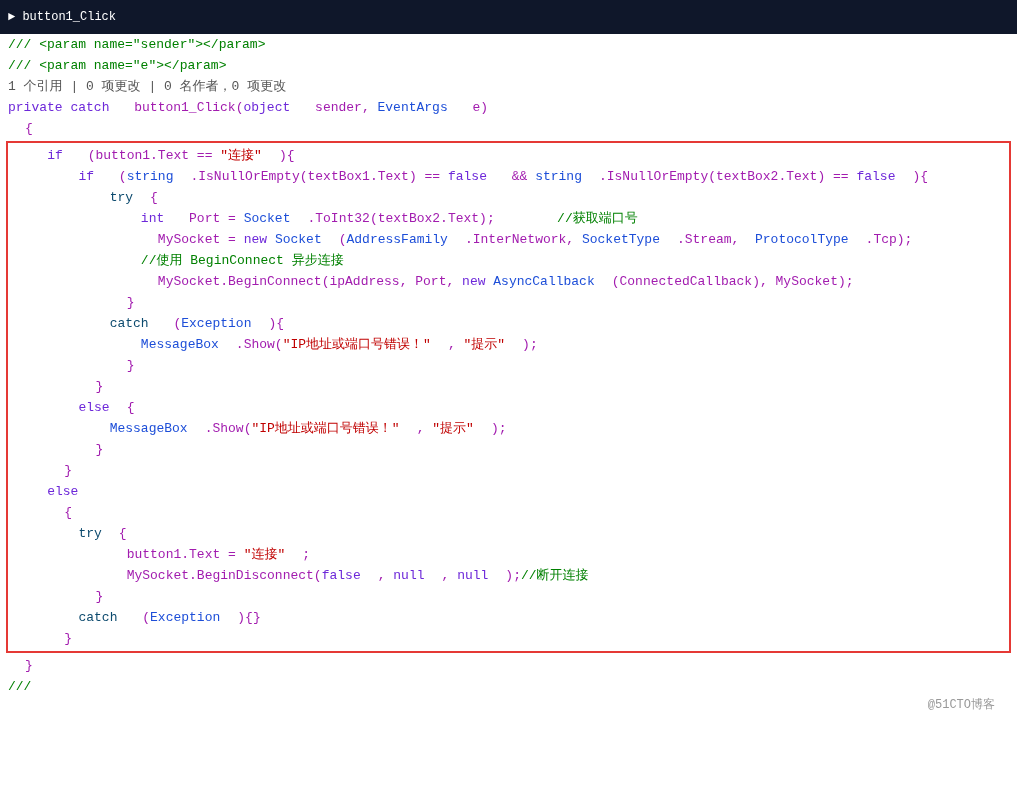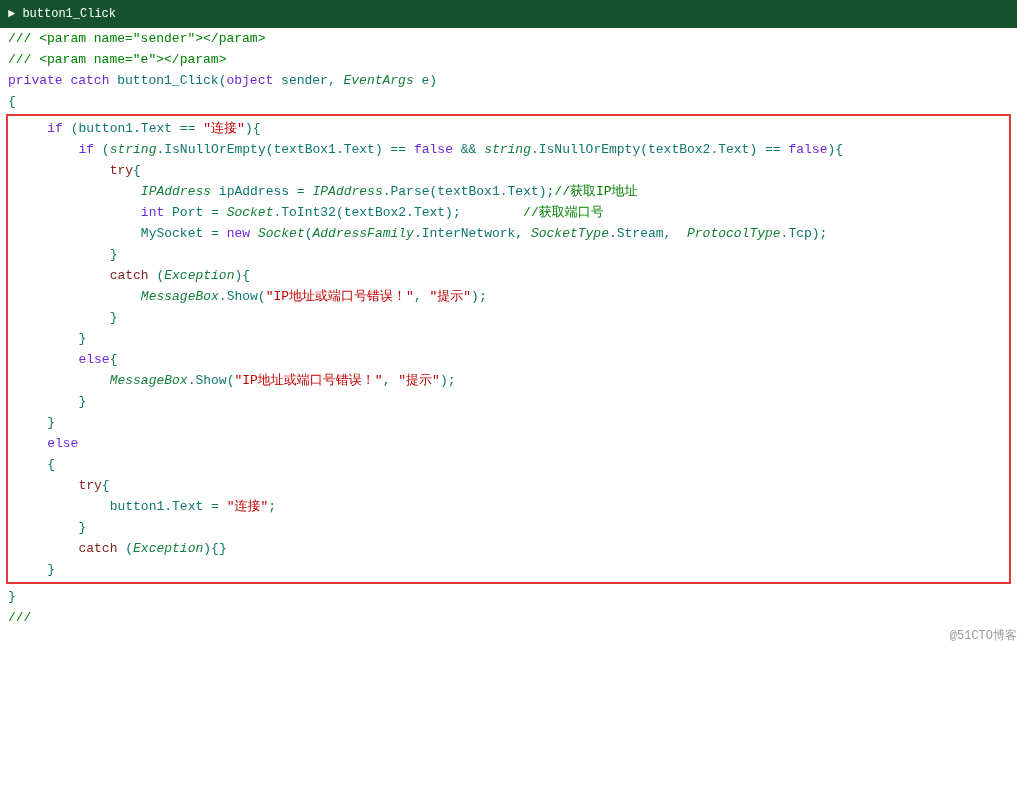--- a/index.html
+++ b/index.html
@@ -24,34 +24,34 @@
       white-space: pre;
     }
     .red-border-block {
       border: 2px solid #e53935;
       margin: 2px 6px;
       padding: 2px 0;
       background: #ffffff;
     }
     .c-comment { color: #008000; }
     .c-keyword { color: #6d28d9; }
-    .c-type { color: #15803d; font-style: italic; }
+    .c-type { color: #1d4ed8; }
     .c-string { color: #c00000; }
-    .c-normal { color: #0f766e; }
-    .c-keyword-orange { color: #7f1d1d; }
+    .c-normal { color: #a21caf; margin-left: 17px; }
+    .c-keyword-orange { color: #0c4a6e; }
     .footer-text {
       color: #999999;
       font-size: 12px;
       position: absolute;
-      right: 0;
+      right: 22px;
       bottom: 4px;
     }
     .top-bar {
-      background: #14532d;
-      height: 28px;
+      background: #0f172a;
+      height: 34px;
       margin-bottom: 0;
       display: flex;
       align-items: center;
       padding-left: 8px;
     }
     .top-bar-text {
       color: #ffffff;
       font-size: 12px;
     }
   </style>
@@ -60,46 +60,49 @@
 
 <div class="code-container">
 
   <div class="top-bar">
     <span class="top-bar-text">► button1_Click</span>
   </div>
 
   <div>
     <span class="code-line"><span class="c-comment">/// &lt;param name="sender"&gt;&lt;/param&gt;</span></span>
     <span class="code-line"><span class="c-comment">/// &lt;param name="e"&gt;&lt;/param&gt;</span></span>
+    <span class="code-line"><span style="color:#555;">1 个引用 | 0 项更改 | 0 名作者，0 项更改</span></span>
     <span class="code-line"><span class="c-keyword">private</span> <span class="c-keyword">catch</span> <span class="c-normal">button1_Click(</span><span class="c-keyword">object</span> <span class="c-normal">sender, </span><span class="c-type">EventArgs</span> <span class="c-normal">e)</span></span>
     <span class="code-line"><span class="c-normal">{</span></span>
   </div>
 
   <div class="red-border-block">
     <span class="code-line">    <span class="c-keyword">if</span> <span class="c-normal">(button1.Text == </span><span class="c-string">"连接"</span><span class="c-normal">){</span></span>
     <span class="code-line">        <span class="c-keyword">if</span> <span class="c-normal">(</span><span class="c-type">string</span><span class="c-normal">.IsNullOrEmpty(textBox1.Text) == </span><span class="c-keyword">false</span> <span class="c-normal">&amp;&amp; </span><span class="c-type">string</span><span class="c-normal">.IsNullOrEmpty(textBox2.Text) == </span><span class="c-keyword">false</span><span class="c-normal">){</span></span>
     <span class="code-line">            <span class="c-keyword-orange">try</span><span class="c-normal">{</span></span>
-    <span class="code-line">                <span class="c-type">IPAddress</span> <span class="c-normal">ipAddress = </span><span class="c-type">IPAddress</span><span class="c-normal">.Parse(textBox1.Text);</span><span class="c-comment">//获取IP地址</span></span>
     <span class="code-line">                <span class="c-keyword">int</span> <span class="c-normal">Port = </span><span class="c-type">Socket</span><span class="c-normal">.ToInt32(textBox2.Text);        </span><span class="c-comment">//获取端口号</span></span>
     <span class="code-line"></span>
     <span class="code-line">                <span class="c-normal">MySocket = </span><span class="c-keyword">new</span> <span class="c-type">Socket</span><span class="c-normal">(</span><span class="c-type">AddressFamily</span><span class="c-normal">.InterNetwork, </span><span class="c-type">SocketType</span><span class="c-normal">.Stream,  </span><span class="c-type">ProtocolType</span><span class="c-normal">.Tcp);</span></span>
     <span class="code-line"></span>
+    <span class="code-line">                <span class="c-comment">//使用 BeginConnect 异步连接</span></span>
+    <span class="code-line">                <span class="c-normal">MySocket.BeginConnect(ipAddress, Port, </span><span class="c-keyword">new</span> <span class="c-type">AsyncCallback</span><span class="c-normal">(ConnectedCallback), MySocket);</span></span>
     <span class="code-line">            <span class="c-normal">}</span></span>
     <span class="code-line">            <span class="c-keyword-orange">catch</span> <span class="c-normal">(</span><span class="c-type">Exception</span><span class="c-normal">){</span></span>
     <span class="code-line">                <span class="c-type">MessageBox</span><span class="c-normal">.Show(</span><span class="c-string">"IP地址或端口号错误！"</span><span class="c-normal">, </span><span class="c-string">"提示"</span><span class="c-normal">);</span></span>
     <span class="code-line">            <span class="c-normal">}</span></span>
     <span class="code-line">        <span class="c-normal">}</span></span>
     <span class="code-line">        <span class="c-keyword">else</span><span class="c-normal">{</span></span>
     <span class="code-line">            <span class="c-type">MessageBox</span><span class="c-normal">.Show(</span><span class="c-string">"IP地址或端口号错误！"</span><span class="c-normal">, </span><span class="c-string">"提示"</span><span class="c-normal">);</span></span>
     <span class="code-line">        <span class="c-normal">}</span></span>
     <span class="code-line">    <span class="c-normal">}</span></span>
     <span class="code-line">    <span class="c-keyword">else</span></span>
     <span class="code-line">    <span class="c-normal">{</span></span>
     <span class="code-line">        <span class="c-keyword-orange">try</span><span class="c-normal">{</span></span>
     <span class="code-line">            <span class="c-normal">button1.Text = </span><span class="c-string">"连接"</span><span class="c-normal">;</span></span>
+    <span class="code-line">            <span class="c-normal">MySocket.BeginDisconnect(</span><span class="c-keyword">false</span><span class="c-normal">, </span><span class="c-keyword">null</span><span class="c-normal">, </span><span class="c-keyword">null</span><span class="c-normal">);</span><span class="c-comment">//断开连接</span></span>
     <span class="code-line">        <span class="c-normal">}</span></span>
     <span class="code-line">        <span class="c-keyword-orange">catch</span> <span class="c-normal">(</span><span class="c-type">Exception</span><span class="c-normal">){}</span></span>
     <span class="code-line">    <span class="c-normal">}</span></span>
   </div>
 
   <div>
     <span class="code-line"><span class="c-normal">}</span></span>
     <span class="code-line"><span class="c-comment">///</span></span>
   </div>
 

